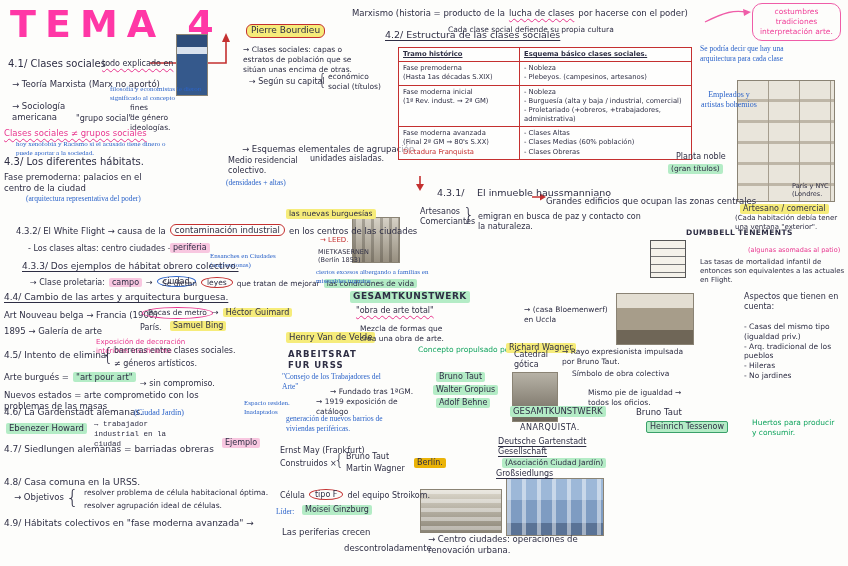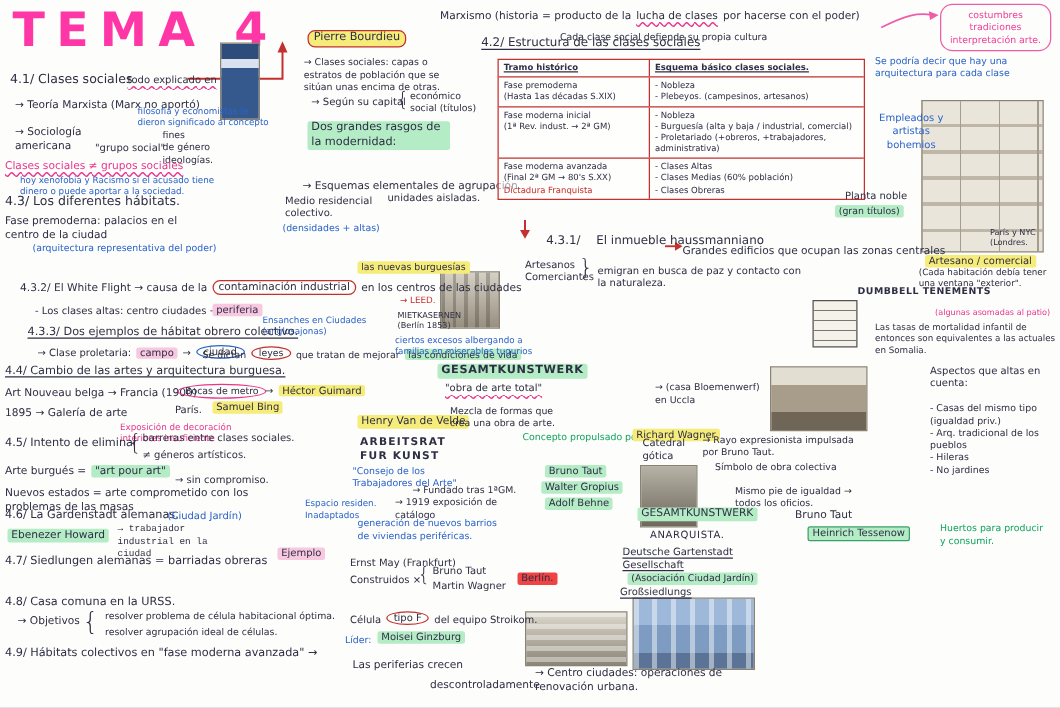--- a/index.html
+++ b/index.html
@@ -1,27 +1,27 @@
 <!DOCTYPE html>
 <html><head>
 <meta charset="utf-8">
 <style>
   html,body{margin:0;padding:0;background:#e9e9e9;}
   .canvas{position:relative;width:848px;height:566px;background:#fdfdfb;overflow:hidden;
           font-family:"DejaVu Sans",sans-serif;box-shadow:0 0 0 1px #c6c6c6;}
   .note{position:absolute;color:#2e2e44;font-size:8.5px;line-height:1.3;white-space:pre-line;}
   .row{position:absolute;display:flex;align-items:flex-end;gap:4px;white-space:nowrap;color:#2e2e44;}
-  .ink-blue{color:#2b63c9;}
+  .ink-blue{color:#2b63c9;font-family:Liberation Serif, serif;}
   .ink-pink{color:#e8368f;}
   .ink-red{color:#c43030;}
   .ink-green{color:#12a45f;}
   .hl-yellow{background:#f6ec7a;padding:0 3px;border-radius:2px;}
   .hl-green{background:#b4ecc6;padding:0 3px;border-radius:2px;}
   .hl-pink{background:#f8c7e0;padding:0 3px;border-radius:2px;}
-  .hl-blue{background:#ef4444;padding:0 3px;border-radius:2px;}
+  .hl-blue{background:#eab308;padding:0 3px;border-radius:2px;}
   .box-red{border:1.4px solid #c43030;border-radius:6px;padding:0 4px;}
   .circle-red{border:1.3px solid #c43030;border-radius:50%;padding:0 5px;}
   .circle-pink{border:1.3px solid #e8368f;border-radius:50%;padding:0 5px;}
   .circle-blue{border:1.3px solid #2b63c9;border-radius:50%;padding:0 5px;}
   .u-dark{text-decoration:underline;text-underline-offset:2px;}
   .u-pink{text-decoration:underline wavy #e8368f 1px;text-underline-offset:2px;}
   .bold{font-weight:bold;}
   .page-title{position:absolute;left:10px;top:2px;font-size:38px;font-weight:bold;color:#ff37a6;letter-spacing:9px;}
   .brace{position:absolute;color:#2e2e44;font-weight:300;}
   .bubble{position:absolute;border:1.3px solid #ef5da8;border-radius:10px;color:#ef3f98;
@@ -95,21 +95,20 @@
 ideologías.</div>
   <div class="note ink-pink u-pink" style="left:4px;top:128px;">Clases sociales ≠ grupos sociales</div>
   <div class="note ink-blue" style="left:16px;top:140px;width:160px;font-size:7px;">hoy xenofobia y Racismo si el acusado tiene dinero o puede aportar a la sociedad.</div>
 
   <div class="note hl-yellow box-red" style="left:246px;top:24px;font-size:9px;">Pierre Bourdieu</div>
   <div class="note" style="left:243px;top:45px;width:132px;font-size:7.5px;">→ Clases sociales: capas o estratos de población que se sitúan unas encima de otras.</div>
   <div class="note" style="left:249px;top:77px;font-size:8px;">→ Según su capital</div>
   <div class="brace" style="left:317px;top:70px;font-size:16px;">{</div>
   <div class="note" style="left:328px;top:72px;font-size:7.5px;">económico
 social (títulos)</div>
-  <div class="note hl-green" style="left:246px;top:97px;width:108px;font-size:9px;">Dos grandes rasgos de la modernidad:</div>
   <div class="note" style="left:242px;top:144px;">→ Esquemas elementales de agrupación</div>
   <div class="note" style="left:228px;top:156px;width:78px;font-size:8px;">Medio residencial colectivo.</div>
   <div class="note" style="left:310px;top:154px;font-size:8px;">unidades aisladas.</div>
   <div class="note ink-blue" style="left:226px;top:178px;font-size:7.5px;">(densidades + altas)</div>
 
   <div class="row" style="left:352px;top:8px;font-size:8.5px;">
     <span>Marxismo (historia = producto de la</span>
     <span class="u-pink">lucha de clases</span>
     <span>por hacerse con el poder)</span>
   </div>
@@ -161,21 +160,21 @@
   <div class="note" style="left:437px;top:187px;font-size:9.5px;">4.3.1/</div>
   <div class="note" style="left:477px;top:187px;font-size:9.5px;">El inmueble haussmanniano</div>
   <div class="note" style="left:546px;top:196px;width:240px;">Grandes edificios que ocupan las zonas centrales</div>
   <div class="note" style="left:420px;top:207px;font-size:8px;">Artesanos
 Comerciantes</div>
   <div class="brace" style="left:463px;top:204px;font-size:18px;">}</div>
   <div class="note" style="left:478px;top:212px;width:168px;font-size:8px;">emigran en busca de paz y contacto con la naturaleza.</div>
   <div class="note bold" style="left:686px;top:228px;font-size:7.5px;letter-spacing:.4px;">DUMBBELL TENEMENTS</div>
   <div class="note" style="left:735px;top:214px;width:112px;font-size:7px;">(Cada habitación debía tener una ventana "exterior".</div>
   <div class="note ink-pink" style="left:748px;top:246px;width:96px;font-size:6.5px;">(algunas asomadas al patio)</div>
-  <div class="note" style="left:700px;top:258px;width:148px;font-size:7px;">Las tasas de mortalidad infantil de entonces son equivalentes a las actuales en Somalia.</div>
+  <div class="note" style="left:700px;top:258px;width:148px;font-size:7px;">Las tasas de mortalidad infantil de entonces son equivalentes a las actuales en Flight.</div>
 
   <div class="note hl-yellow" style="left:286px;top:209px;font-size:7.5px;">las nuevas burguesías</div>
   <div class="row" style="left:16px;top:224px;font-size:8.5px;">
     <span>4.3.2/ El White Flight → causa de la</span>
     <span class="box-red">contaminación industrial</span>
     <span>en los centros de las ciudades</span>
   </div>
   <div class="note" style="left:28px;top:244px;font-size:8px;">- Los clases altas: centro ciudades →</div>
   <div class="note hl-pink" style="left:170px;top:243px;font-size:8px;">periferia</div>
   <div class="note ink-blue" style="left:210px;top:252px;width:96px;font-size:7px;">Ensanches en Ciudades (anglosajonas)</div>
@@ -221,31 +220,31 @@
   <div class="brace" style="left:102px;top:344px;font-size:18px;">{</div>
   <div class="note" style="left:114px;top:346px;font-size:8px;">barreras entre clases sociales.</div>
   <div class="note" style="left:114px;top:359px;font-size:8px;">≠ géneros artísticos.</div>
   <div class="row" style="left:4px;top:372px;font-size:8.5px;">
     <span>Arte burgués =</span>
     <span class="hl-green">"art pour art"</span>
   </div>
   <div class="note" style="left:140px;top:379px;font-size:8px;">→ sin compromiso.</div>
   <div class="note" style="left:4px;top:390px;width:240px;">Nuevos estados = arte comprometido con los problemas de las masas</div>
   <div class="note bold" style="left:288px;top:349px;letter-spacing:1px;">ARBEITSRAT
-FUR KUNST</div>
+FUR URSS</div>
   <div class="note ink-blue" style="left:282px;top:372px;width:100px;font-size:7.5px;">"Consejo de los Trabajadores del Arte"</div>
   <div class="note" style="left:330px;top:387px;font-size:7.5px;">→ Fundado tras 1ªGM.</div>
   <div class="note" style="left:316px;top:397px;width:92px;font-size:7.5px;">→ 1919 exposición de catálogo</div>
   <div class="note hl-green" style="left:436px;top:372px;font-size:8px;">Bruno Taut</div>
   <div class="note hl-green" style="left:433px;top:385px;font-size:8px;">Walter Gropius</div>
   <div class="note hl-green" style="left:436px;top:398px;font-size:8px;">Adolf Behne</div>
   <div class="note ink-blue" style="left:244px;top:399px;font-size:7px;">Espacio residen.
 Inadaptados</div>
 
-  <div class="note" style="left:744px;top:292px;width:100px;font-size:8px;">Aspectos que altas en cuenta:</div>
+  <div class="note" style="left:744px;top:292px;width:100px;font-size:8px;">Aspectos que tienen en cuenta:</div>
   <div class="note" style="left:744px;top:322px;width:102px;font-size:7.5px;">- Casas del mismo tipo (igualdad priv.)
 - Arq. tradicional de los pueblos
 - Hileras
 - No jardines</div>
   <div class="note ink-green" style="left:752px;top:418px;width:84px;font-size:7.5px;">Huertos para producir y consumir.</div>
   <div class="note" style="left:514px;top:350px;font-size:8px;">Catedral
 gótica</div>
   <div class="note" style="left:562px;top:347px;width:122px;font-size:7.5px;">→ Rayo expresionista impulsada por Bruno Taut.</div>
   <div class="note" style="left:572px;top:369px;width:100px;font-size:7.5px;">Símbolo de obra colectiva</div>
   <div class="note" style="left:588px;top:388px;width:112px;font-size:7.5px;">Mismo pie de igualdad → todos los oficios.</div>

